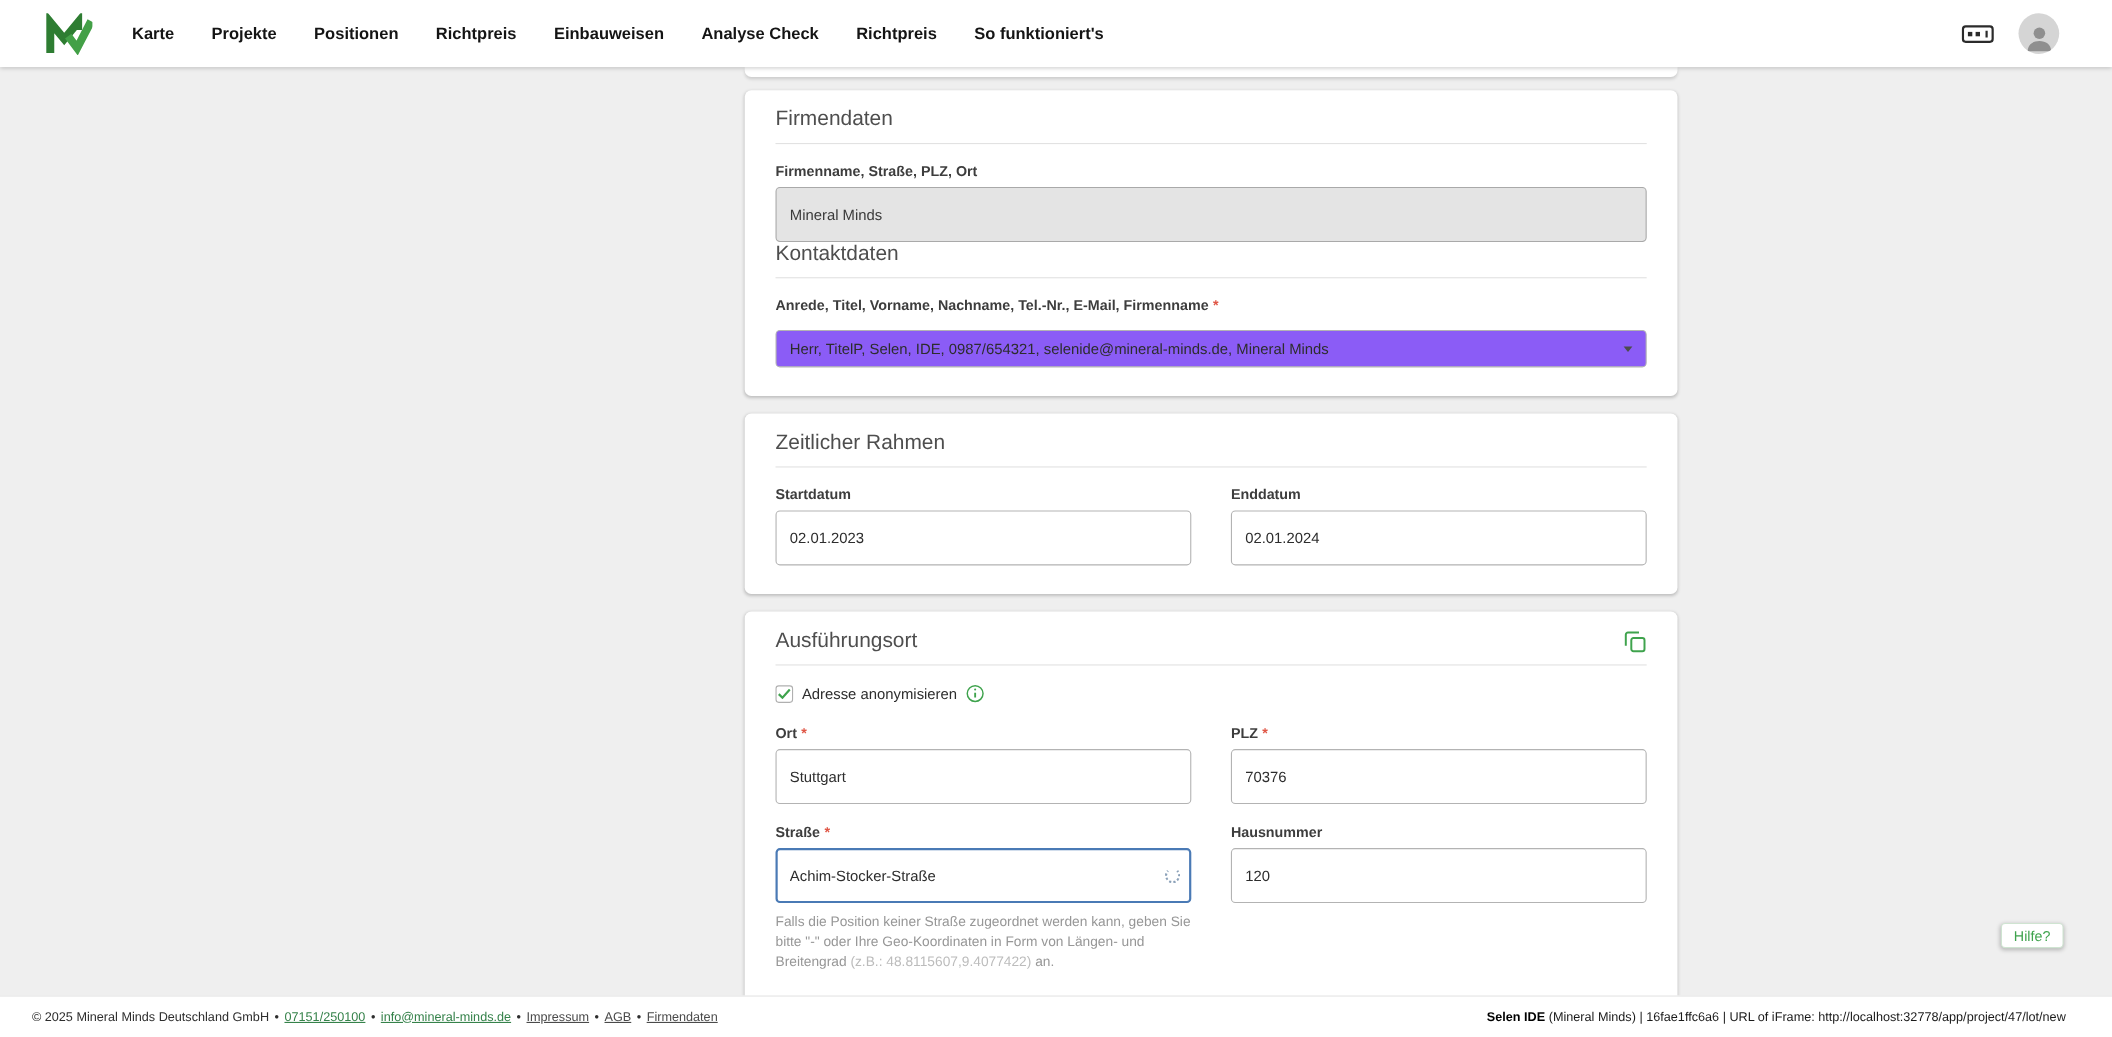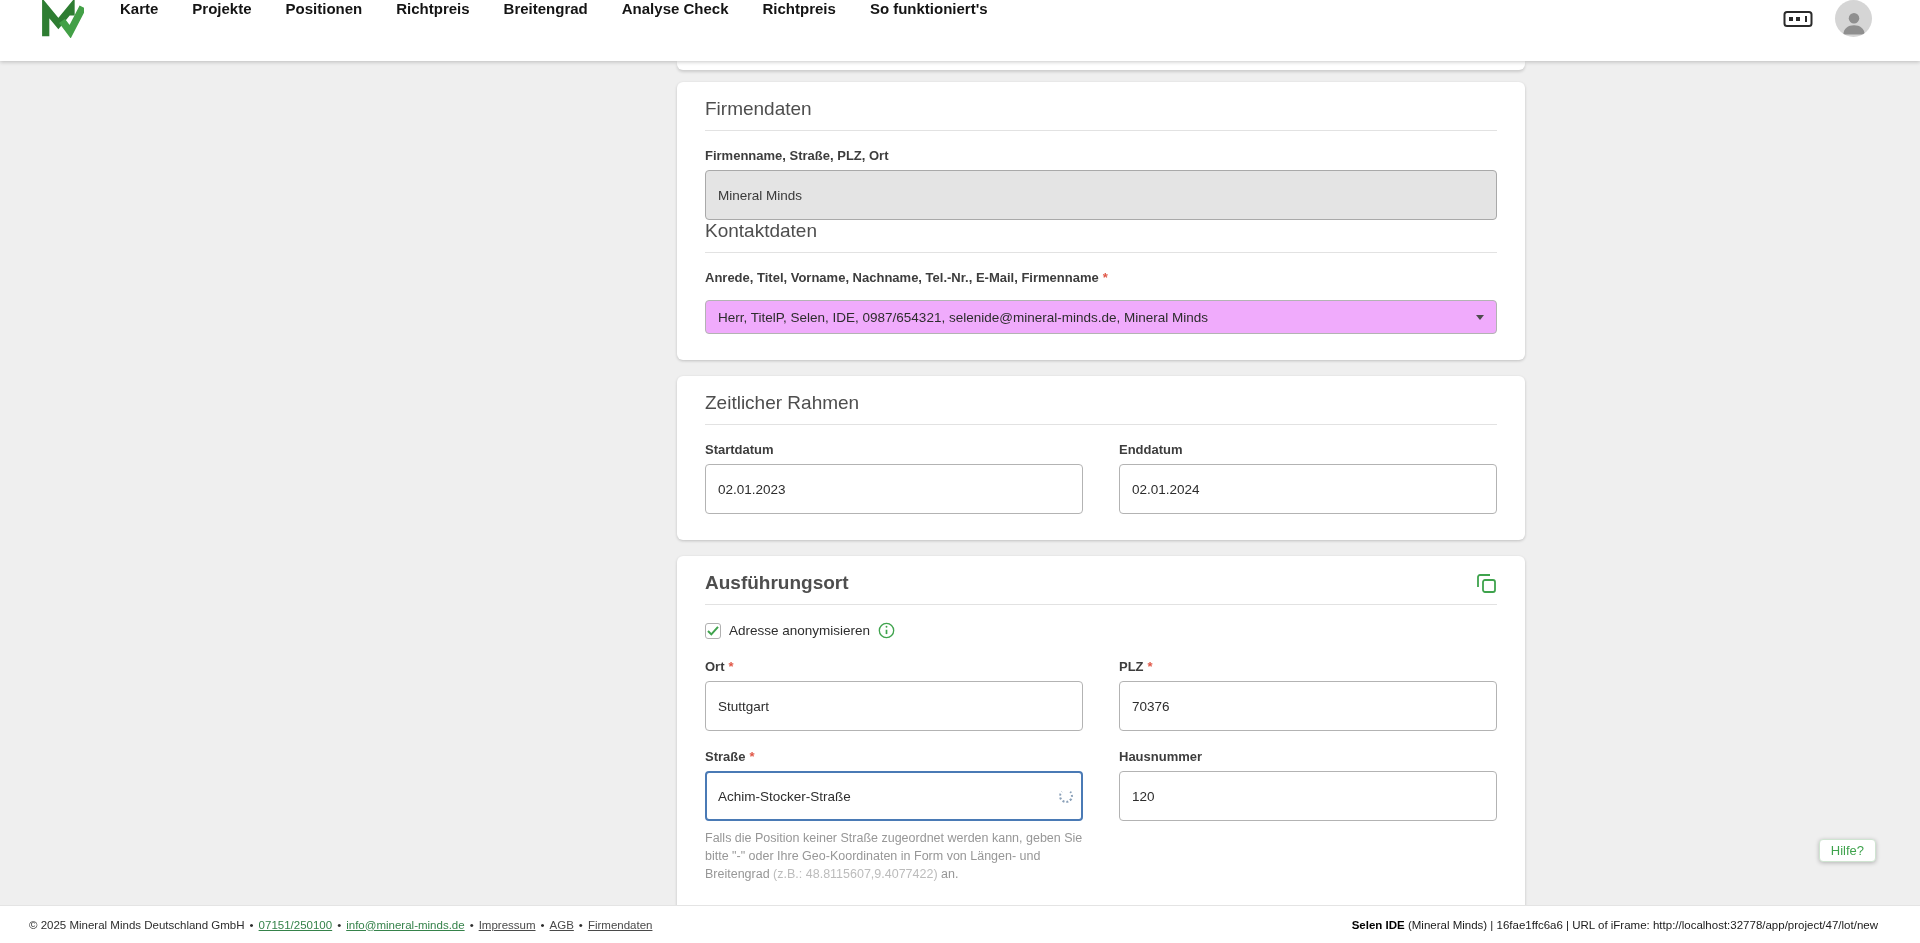--- a/index.html
+++ b/index.html
@@ -5,21 +5,21 @@
   * { box-sizing: border-box; }
   html,body { margin:0; padding:0; }
   body {
     width:1920px; height:943px; position:relative; overflow:hidden;
     background:#efefef; font-family:"Liberation Sans", sans-serif; color:#2d2d2d;
   }
 
   
   .navbar {
     position:absolute; top:0; left:0; width:100%; height:61px; background:#fff;
-    box-shadow:0 1px 4px rgba(0,0,0,0.22); display:flex; align-items:flex-start;
+    box-shadow:0 1px 4px rgba(0,0,0,0.22); display:flex; align-items:center;
     padding:0 48px 0 40px; z-index:30;
   }
   .logo { display:flex; align-items:center; margin-right:36px; cursor:pointer; }
   .nav-items { display:flex; gap:34px; align-items:center; }
   .nav-item { font-size:15px; font-weight:600; color:#141414; text-decoration:none; cursor:pointer; white-space:nowrap; }
   .nav-right { margin-left:auto; display:flex; align-items:center; gap:22px; }
   .icon-btn { background:none; border:none; padding:0; display:flex; align-items:center; cursor:pointer; }
   .avatar { width:37px; height:37px; border-radius:50%; background:#d5d5d5; display:flex; align-items:flex-end; justify-content:center; overflow:hidden; cursor:pointer; }
   .avatar svg { width:30px; height:30px; display:block; }
 
@@ -43,29 +43,29 @@
   .text-input {
     width:100%; height:50px; border:1px solid #b3b3b3; border-radius:4px;
     padding:0 12px; font-size:13.5px; color:#2d2d2d; background:#fff; font-family:inherit;
   }
   .input-disabled { background:#e4e4e4; border-color:#a9a9a9; color:#3a3a3a; }
   .input-focused { border:2px solid #4a7ab5; padding:0 11px; }
 
   .select-box {
     height:34px; border:1px solid #b3b3b3; border-radius:4px; padding:0 12px;
     display:flex; align-items:center; justify-content:space-between;
-    font-size:13.5px; color:#2d2d2d; background:#f0abfc; cursor:pointer;margin-top:15px;
+    font-size:13.5px; color:#2d2d2d; background:#8b5cf6; cursor:pointer;margin-top:15px;
   }
   .caret { width:0; height:0; border-left:4.5px solid transparent; border-right:4.5px solid transparent; border-top:5.5px solid #4c4c4c; }
 
   .grid2 { display:grid; grid-template-columns:1fr 1fr; column-gap:36px; }
   .mb18 { margin-bottom:18px; }
 
   .head-row { display:flex; align-items:center; justify-content:space-between; margin-bottom:10px; }
-  .head-row h2 { margin:0;font-weight:bold; }
+  .head-row h2 { margin:0; }
 
   .checkbox-row { display:flex; align-items:center; gap:8px; margin:2px 0 20px; }
   .checkbox {
     width:16px; height:16px; border:1px solid #b0b0b0; border-radius:3px; background:#fff;
     display:flex; align-items:center; justify-content:center; cursor:pointer;
   }
   .checkbox-label { font-size:13.5px; color:#2d2d2d; cursor:pointer; }
 
   .input-wrap { position:relative; }
   .spinner {
@@ -114,21 +114,21 @@
         <path d="M6 40 V9 L20 26 L34 9 V17" fill="none" stroke="#2e7d32" stroke-width="8"></path>
         <path d="M24 23 L33 35 L47 8" fill="none" stroke="#43a047" stroke-width="8"></path>
       </svg>
     </span>
   </div>
   <nav class="nav-items">
     <a class="nav-item">Karte</a>
     <a class="nav-item">Projekte</a>
     <a class="nav-item">Positionen</a>
     <a class="nav-item">Richtpreis</a>
-    <a class="nav-item">Breitengrad</a>
+    <a class="nav-item">Einbauweisen</a>
     <a class="nav-item">Analyse Check</a>
     <a class="nav-item">Richtpreis</a>
     <a class="nav-item">So funktioniert's</a>
   </nav>
   <div class="nav-right">
     <button class="icon-btn">
       <svg width="30" height="22" viewBox="0 0 30 22" fill="none" stroke="#2b2b2b" stroke-width="2">
         <rect x="1.5" y="4" width="27" height="14" rx="2.5"></rect>
         <rect x="6" y="9" width="4" height="4" fill="#2b2b2b" stroke="none"></rect>
         <rect x="13" y="9" width="4" height="4" fill="#2b2b2b" stroke="none"></rect>

